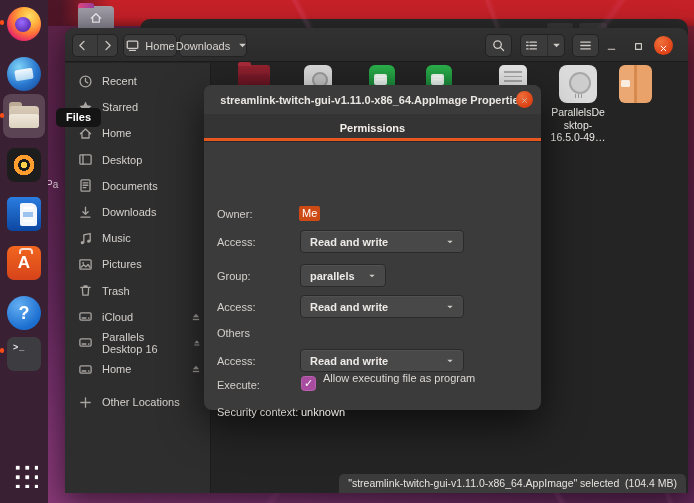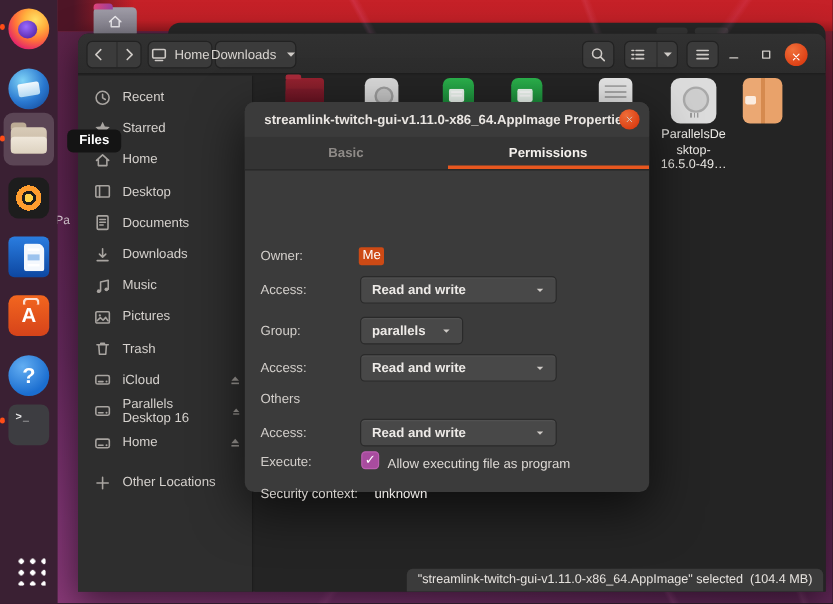--- a/index.html
+++ b/index.html
@@ -438,21 +438,20 @@
   <div class="dialog">
     <div class="dlg-titlebar">
       <span class="dlg-title">streamlink-twitch-gui-v1.11.0-x86_64.AppImage Properties</span>
       <div class="dlg-close">
         <span class="hb-ico"><svg viewBox="0 0 16 16" width="100%" height="100%">
               <path d="M4.6 4.6l6.8 6.8M11.4 4.6l-6.8 6.8" fill="none" stroke="currentColor" stroke-width="1.4" stroke-linecap="round" stroke-linejoin="round"></path>
             </svg></span>
       </div>
     </div>
     <div class="dlg-tabs">
-      <div class="dlg-tab">Basic</div>
       <div class="dlg-tab active">Permissions</div>
     </div>
     <div class="dlg-body">
       <span class="fld" style="top:66px">Owner:</span>
       <span class="chip-me">Me</span>
 
       <span class="fld" style="top:94px">Access:</span>
       <div class="dd wide" style="top:88px">
         <span>Read and write</span>
         <span class="hb-ico"><svg viewBox="0 0 16 16" width="100%" height="100%">
@@ -481,20 +480,20 @@
       <span class="fld" style="top:213px">Access:</span>
       <div class="dd wide" style="top:207px">
         <span>Read and write</span>
         <span class="hb-ico"><svg viewBox="0 0 16 16" width="100%" height="100%">
               <path d="M4.4 6.2L8 9.8l3.6-3.6z" fill="currentColor"></path>
             </svg></span>
       </div>
 
       <span class="fld" style="top:237px">Execute:</span>
       <div class="checkbox" style="top:234px" data-checked="true"></div>
-      <span class="val" style="left:119px; top:239px; color:#ddd9d5">Allow executing file as program</span>
+      <span class="val" style="left:119px; top:230px; color:#ddd9d5">Allow executing file as program</span>
 
       <span class="fld" style="top:264px">Security context:</span>
-      <span class="val" style="left:108px; top:264px">unknown</span>
+      <span class="val" style="left:97px; top:264px">unknown</span>
     </div>
   </div>
 
 </div>
 
 </body></html>

